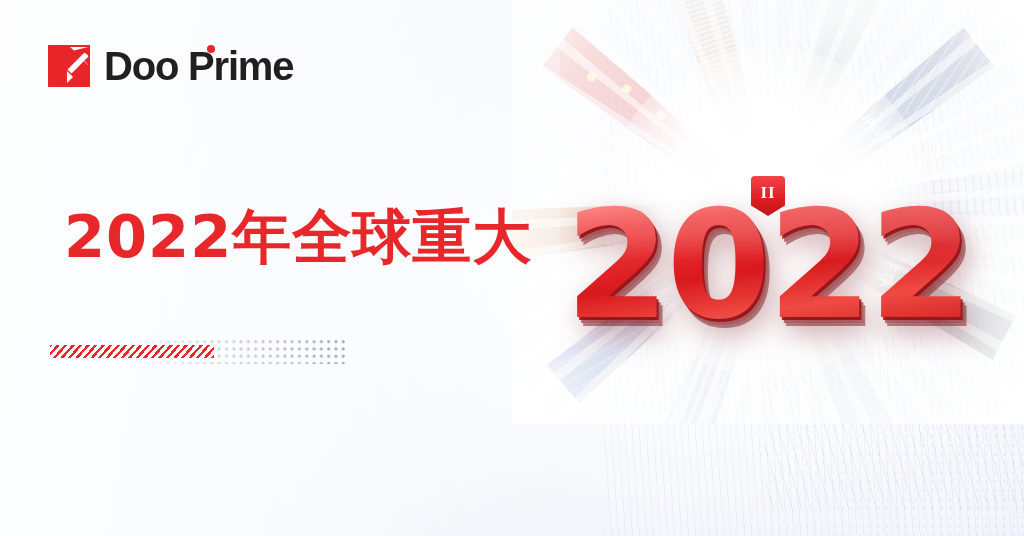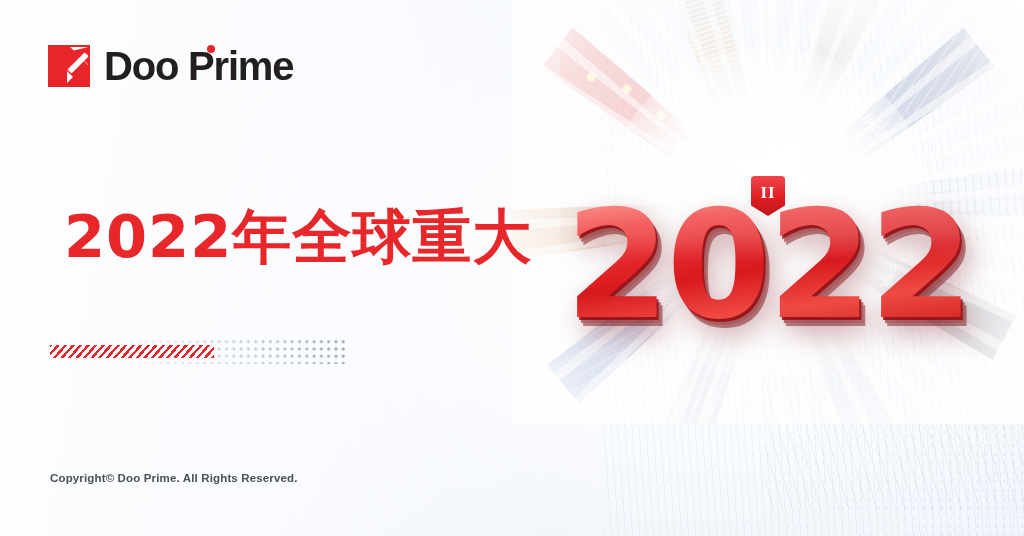--- a/index.html
+++ b/index.html
@@ -452,16 +452,15 @@
 
     <div class="headline">
       <div class="l1">2022年全球重大</div>
     </div>
 
     <div class="rule-wrap">
       <div class="rule-dots"></div>
       <div class="rule-stripe"></div>
     </div>
 
-    <div class="copyright">Copyright© Doo Prime. All Rights Reserved.</div>
   </div>
 
 </div>
 
 </body></html>

